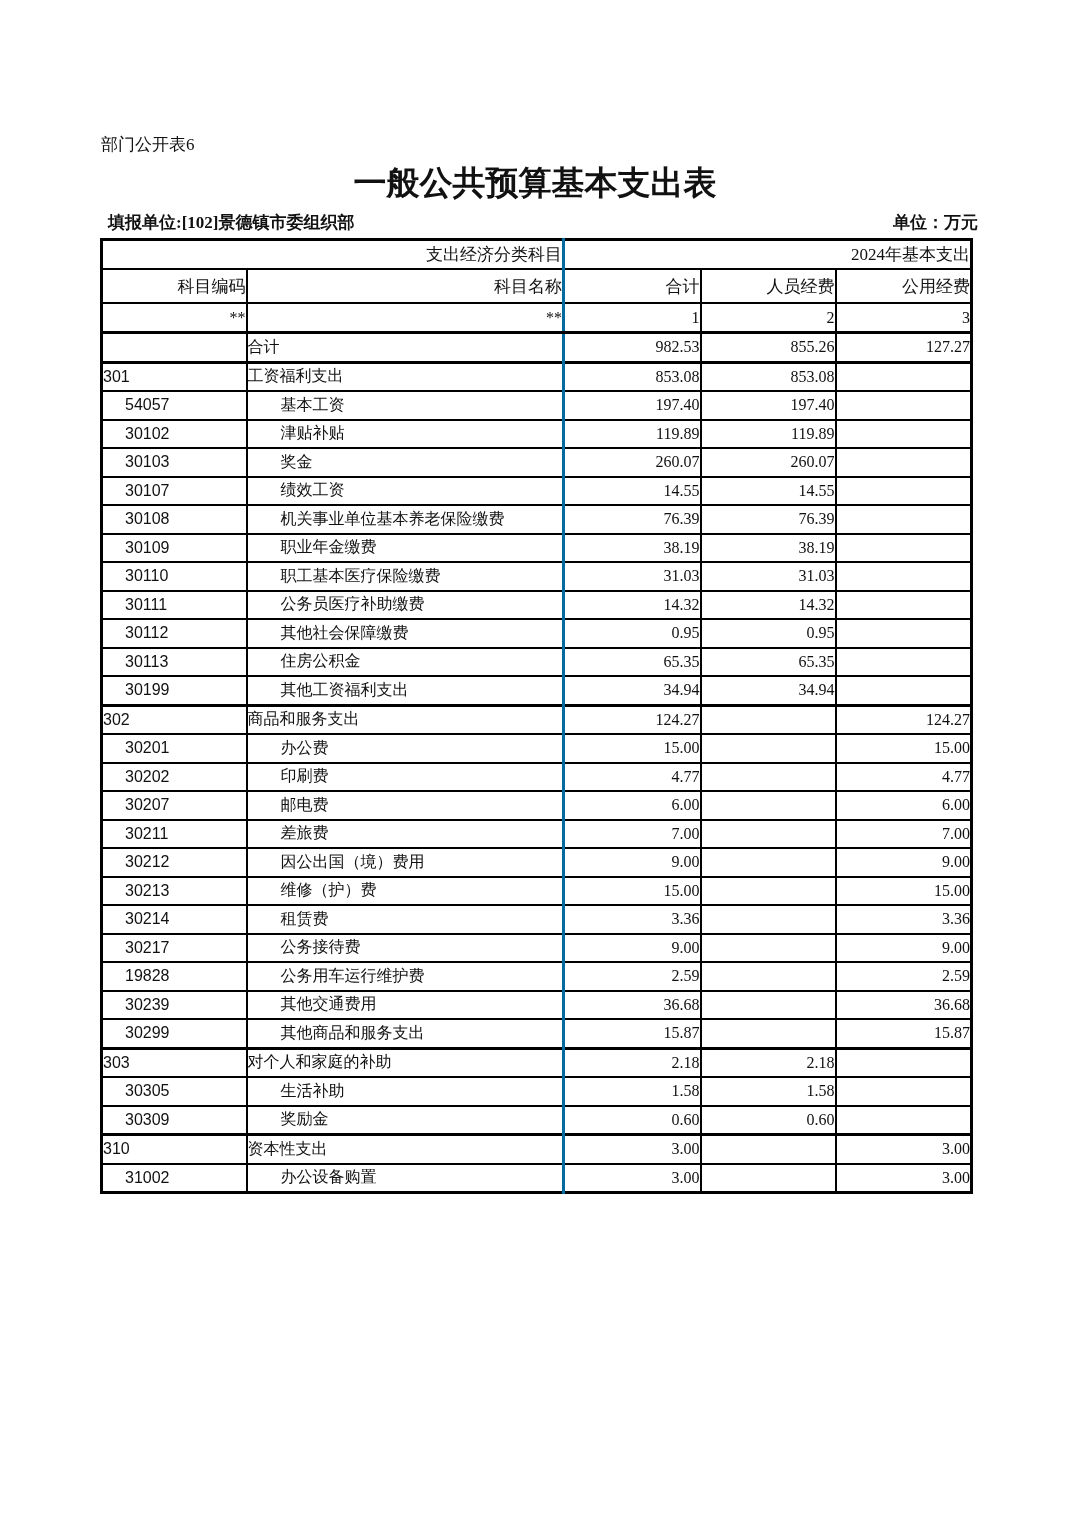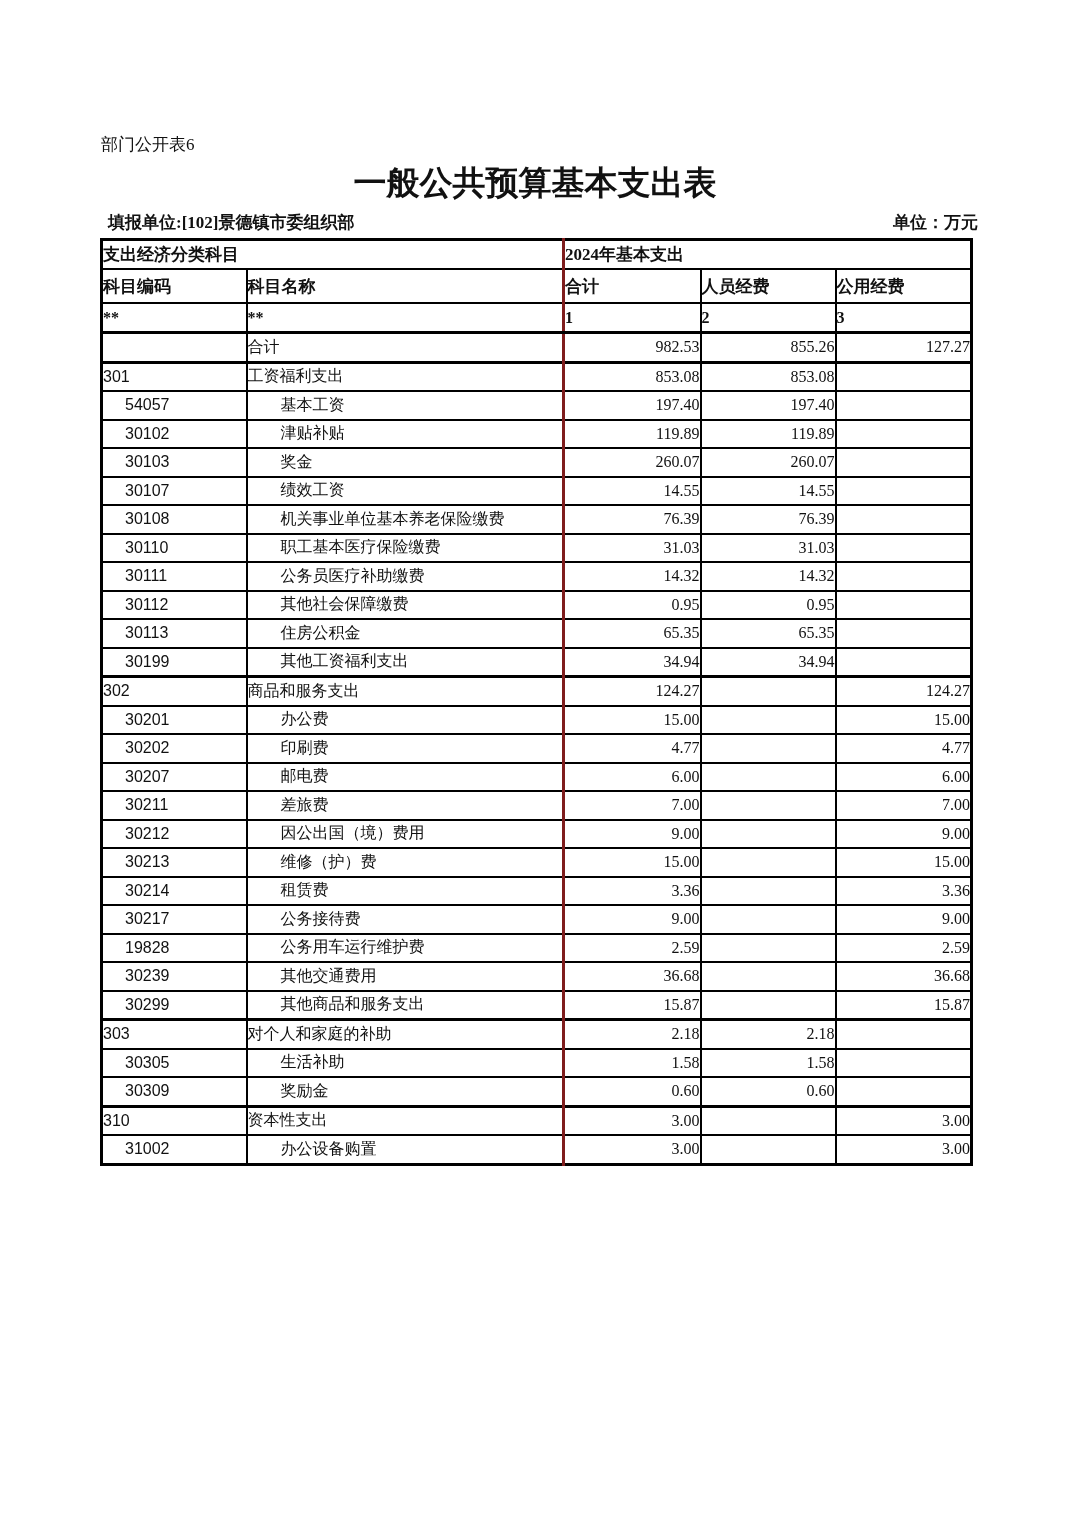--- a/index.html
+++ b/index.html
@@ -59,31 +59,31 @@
     border: 3px solid #000;
   }
   .budget th, .budget td {
     border: 2px solid #000;
     overflow: hidden;
     white-space: nowrap;
     vertical-align: middle;
     padding: 0;
   }
   .budget thead th {
-    font-weight: bold;
-    text-align: left;
+    font-weight: normal;
+    text-align: right;
     font-size: 17px;
   }
   .budget thead tr.hdr-group th { height: 27px; }
   .budget thead tr.hdr-cols  th { height: 32px; }
   .budget thead tr.hdr-marks th { height: 27px; font-size: 16px; }
   .budget thead tr.hdr-marks th { border-bottom: 3px solid #000; }
   .budget tbody td { height: 26.5px; font-size: 16px; }
   
-  .budget th.grp-right, .budget td.td-total { border-left: 3px solid #7f1d1d; }
+  .budget th.grp-right, .budget td.td-total { border-left: 3px solid #0369a1; }
   
   .budget tr.row-category td { border-top: 3px solid #000; }
   .td-code {
     font-family: Liberation Sans, sans-serif;
     font-size: 15px;
     text-align: left;
     padding-left: 4px;
   }
   tr.row-detail .td-code { padding-left: 22px; }
   .td-name { text-align: left; padding-left: 3px; }
@@ -176,20 +176,27 @@
           <td class="td-num"></td>
         </tr>
         <tr class="row-detail">
           <td class="td-code">30108</td>
           <td class="td-name">机关事业单位基本养老保险缴费</td>
           <td class="td-num td-total">76.39</td>
           <td class="td-num">76.39</td>
           <td class="td-num"></td>
         </tr>
         <tr class="row-detail">
+          <td class="td-code">30109</td>
+          <td class="td-name">职业年金缴费</td>
+          <td class="td-num td-total">38.19</td>
+          <td class="td-num">38.19</td>
+          <td class="td-num"></td>
+        </tr>
+        <tr class="row-detail">
           <td class="td-code">30110</td>
           <td class="td-name">职工基本医疗保险缴费</td>
           <td class="td-num td-total">31.03</td>
           <td class="td-num">31.03</td>
           <td class="td-num"></td>
         </tr>
         <tr class="row-detail">
           <td class="td-code">30111</td>
           <td class="td-name">公务员医疗补助缴费</td>
           <td class="td-num td-total">14.32</td>

